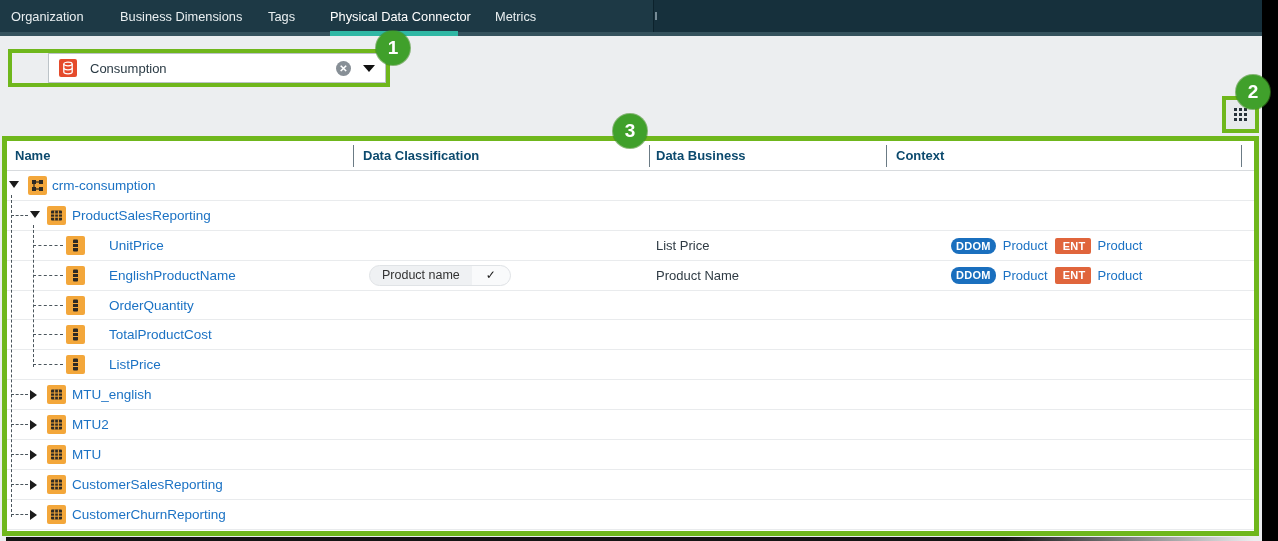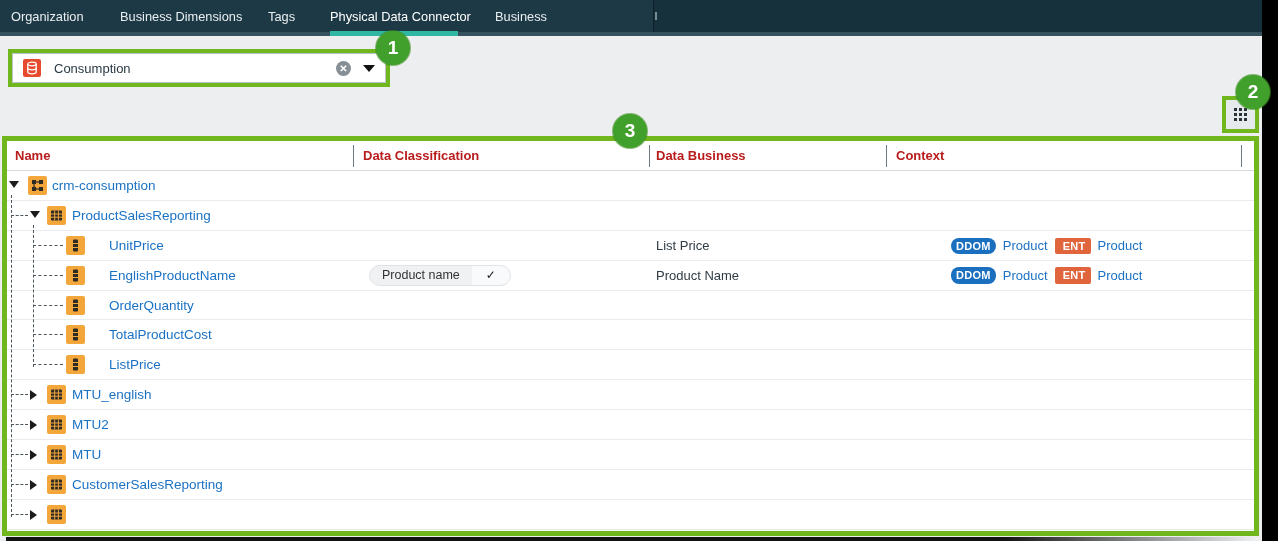--- a/index.html
+++ b/index.html
@@ -21,40 +21,40 @@
                   background:linear-gradient(to right,#141414 0%,#141414 80%,#ECEEF0 100%); }
 
   
   .anno-rect { position:absolute; border:4px solid #6FB71C; z-index:20; }
   .anno-badge { position:absolute; width:34px; height:34px; border-radius:50%;
                 background:#40A02B; color:#fff; font-weight:bold; font-size:19px;
                 display:flex; align-items:center; justify-content:center; z-index:30;
                 box-shadow:0 0 0 1px rgba(60,140,30,.6); }
 
   
-  .select-rect { left:8px; top:49px; width:382px; height:38px; }
+  .select-rect { left:8px; top:49px; width:382px; height:38px;padding-left:36px; }
   .select-box { width:100%; height:100%; background:#fff; border:1px solid #BCC3C8;
                 display:flex; align-items:center; padding:0 10px; cursor:pointer; }
   .select-box .db-ic { width:18px; height:18px; margin-right:13px; flex:0 0 auto; }
   .select-value { font-size:13px; color:#2A3A44; flex:1; }
   .clear-ic { width:15px; height:15px; border-radius:50%; background:#878F96; color:#fff;
               font-size:10px; line-height:15px; text-align:center; font-weight:bold; margin-right:12px; cursor:pointer; }
   .caret-down { width:0; height:0; border-left:6px solid transparent; border-right:6px solid transparent;
                 border-top:7px solid #111; cursor:pointer; }
 
   
   .grid-rect { left:1222px; top:96px; width:37px; height:37px; }
   .grid-btn { width:100%; height:100%; background:#E7EAEC; display:flex; align-items:center; justify-content:center; cursor:pointer; }
   .grid-ic { display:grid; grid-template-columns:repeat(3,3px); grid-template-rows:repeat(3,3px); gap:2px; }
   .grid-ic i { background:#27323A; }
 
   
   .table-rect { left:2px; top:136px; width:1257px; height:400px; border-width:5px; background:#fff; }
   .thead { position:relative; height:30px; border-bottom:1px solid #D8DBDE; background:#fff; }
-  .th { position:absolute; top:0; height:32px; line-height:30px; font-size:13px; font-weight:bold; color:#b91c1c; }
+  .th { position:absolute; top:0; height:32px; line-height:30px; font-size:13px; font-weight:bold; color:#0c4a6e; }
   .th-div { position:absolute; top:4px; height:22px; width:1px; background:#6B7B85; }
   .rows { position:relative; }
   .row { position:relative; height:29.9px; border-bottom:1px solid #E9EBED; background:#fff; }
   .guide { position:absolute; width:0; border-left:1.5px dashed #4A555C; z-index:1; }
   .dash { position:absolute; top:14px; height:0; border-top:1.5px dashed #4A555C; }
   .caret { position:absolute; top:10px; width:0; height:0; cursor:pointer; }
   .caret.exp { border-left:5px solid transparent; border-right:5px solid transparent; border-top:7px solid #1B1B1B; }
   .caret.col { border-top:5px solid transparent; border-bottom:5px solid transparent; border-left:7px solid #1B1B1B; }
   .ent-ic { position:absolute; top:5px; width:19px; height:19px; }
   .ent-ic svg { display:block; }
@@ -79,21 +79,21 @@
 <body>
 
 <div class="nav">
   <div class="nav-right"></div>
   <div class="nav-strip"></div>
   <div class="nav-tick"></div>
   <span class="nav-tab" style="left:11px">Organization</span>
   <span class="nav-tab" style="left:120px">Business Dimensions</span>
   <span class="nav-tab" style="left:268px">Tags</span>
   <span class="nav-tab active" style="left:330px">Physical Data Connector</span>
-  <span class="nav-tab" style="left:495px">Business</span>
+  <span class="nav-tab" style="left:495px">Metrics</span>
   <div class="tab-underline"></div>
 </div>
 
 <div class="black-band"></div>
 <div class="bottom-strip"></div>
 
 <div class="anno-rect select-rect">
   <div class="select-box" role="combobox">
     <svg class="db-ic" viewBox="0 0 18 18">
       <rect width="18" height="18" rx="2" fill="#E54B2C"></rect>
@@ -342,16 +342,17 @@
             <rect width="19" height="19" rx="2" fill="#F3A73B"></rect>
             <rect x="4" y="4.5" width="11" height="10" rx="1" fill="#2E2A24"></rect>
             <g stroke="#F3A73B" stroke-width="1">
               <line x1="4" y1="8" x2="15" y2="8"></line>
               <line x1="4" y1="11.2" x2="15" y2="11.2"></line>
               <line x1="7.7" y1="4.5" x2="7.7" y2="14.5"></line>
               <line x1="11.4" y1="4.5" x2="11.4" y2="14.5"></line>
             </g>
           </svg>
         </span>
+        <span class="ent-name">CustomerChurnReporting</span>
       </div>
     </div>
 </div>
 <div class="anno-badge" style="left:613px; top:114px;">3</div>
 
 </body></html>

